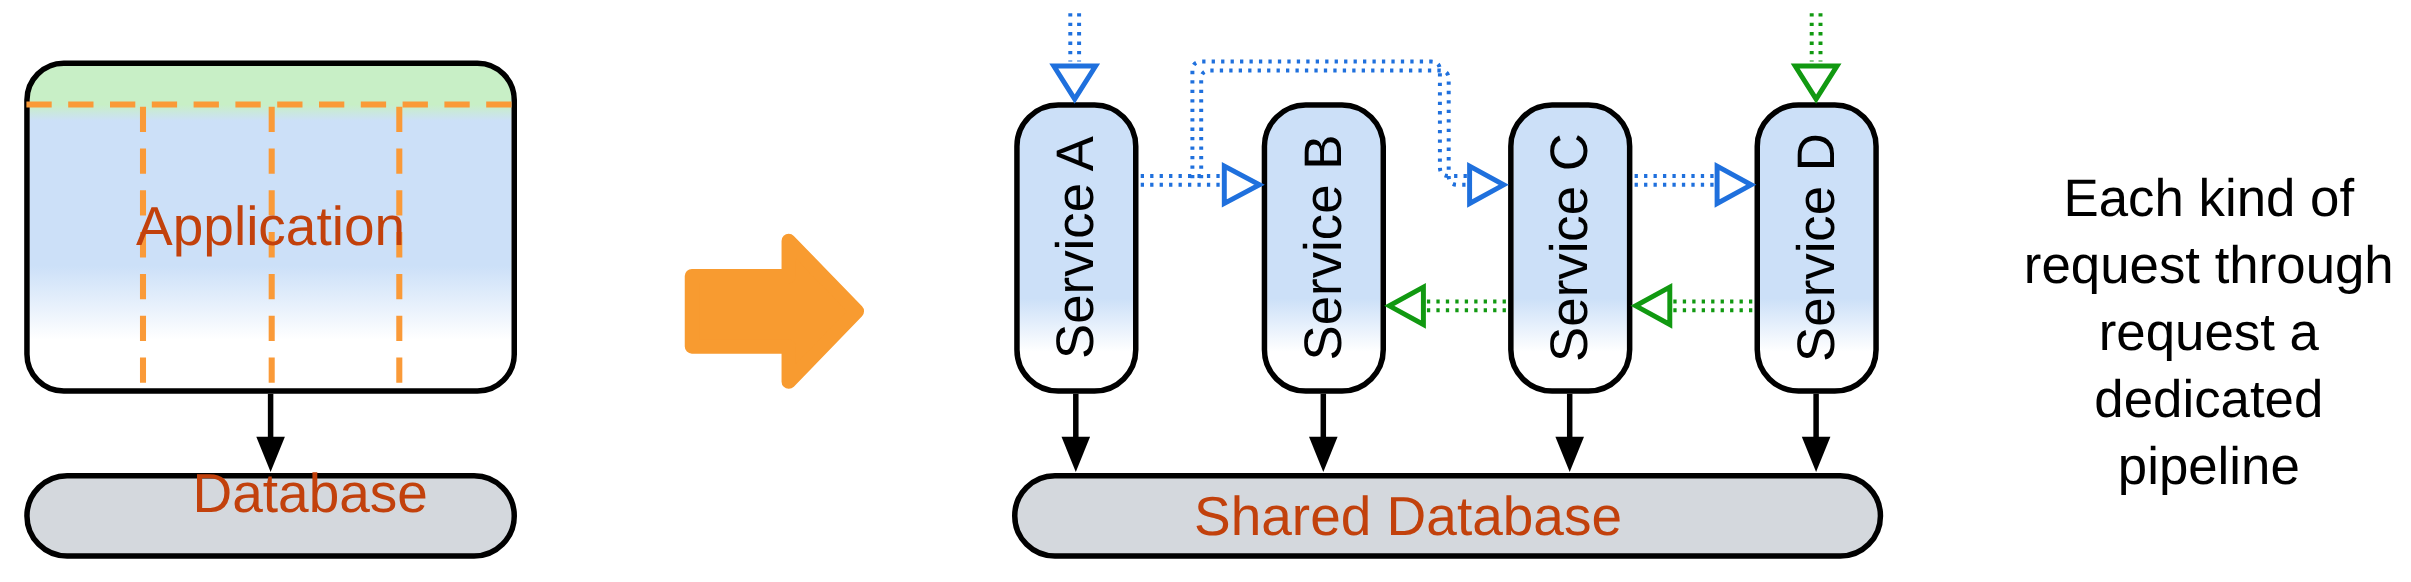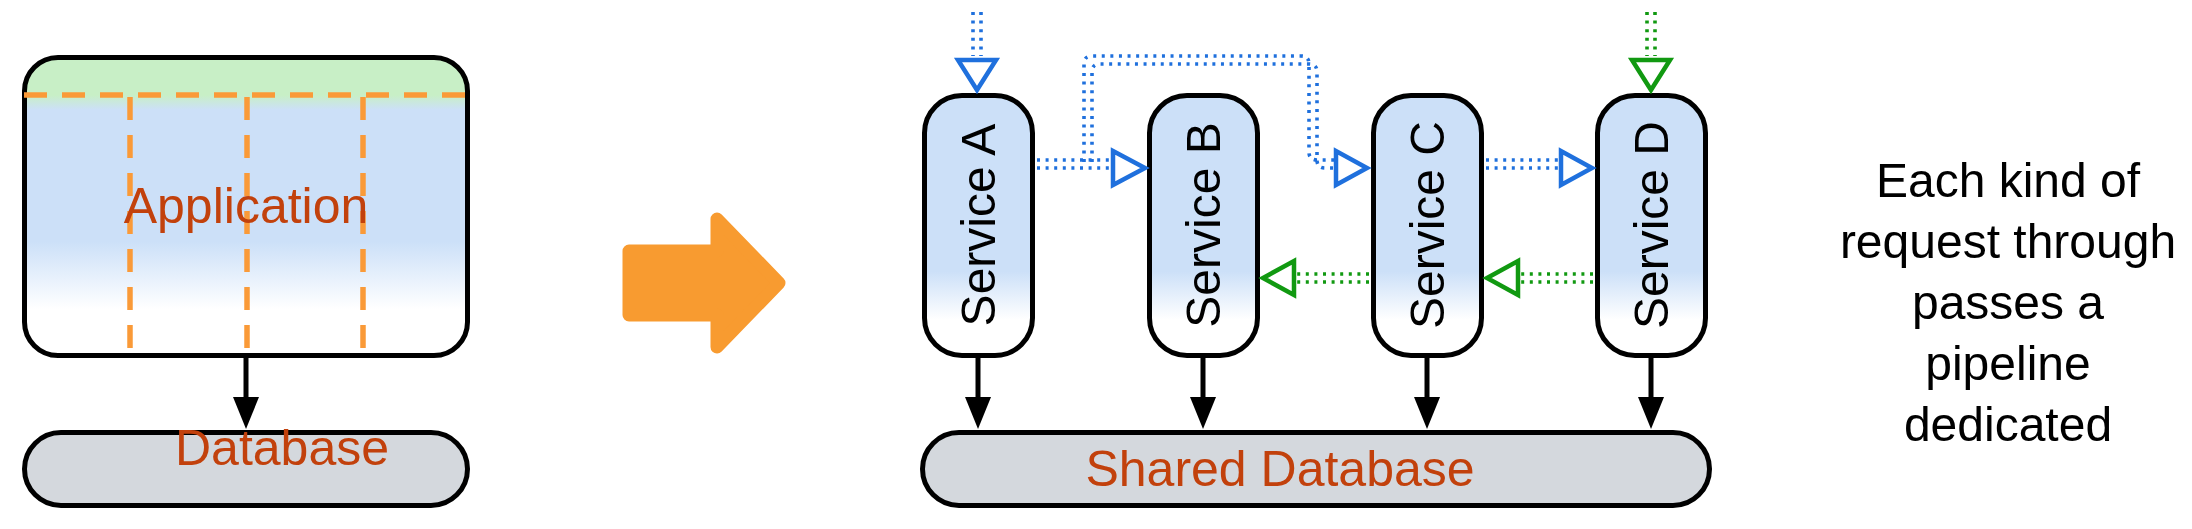--- a/index.html
+++ b/index.html
@@ -138,18 +138,18 @@
   <div class="lbl" style="left:246px; top:448px;margin-left:36px;">Database</div>
   <div class="vlbl" style="left:979px; top:225px;">Service A</div>
   <div class="vlbl" style="left:1204px; top:225px;">Service B</div>
   <div class="vlbl" style="left:1428px; top:225px;">Service C</div>
   <div class="vlbl" style="left:1652px; top:225px;">Service D</div>
   <div class="lbl" style="left:1280px; top:469px;">Shared Database</div>
 
   <div class="caption">
     <div>Each kind of</div>
     <div>request through</div>
-    <div>passes a</div>
+    <div>request a</div>
+    <div>dedicated</div>
     <div>pipeline</div>
-    <div>dedicated</div>
   </div>
 
 </div>
 
 </body></html>

